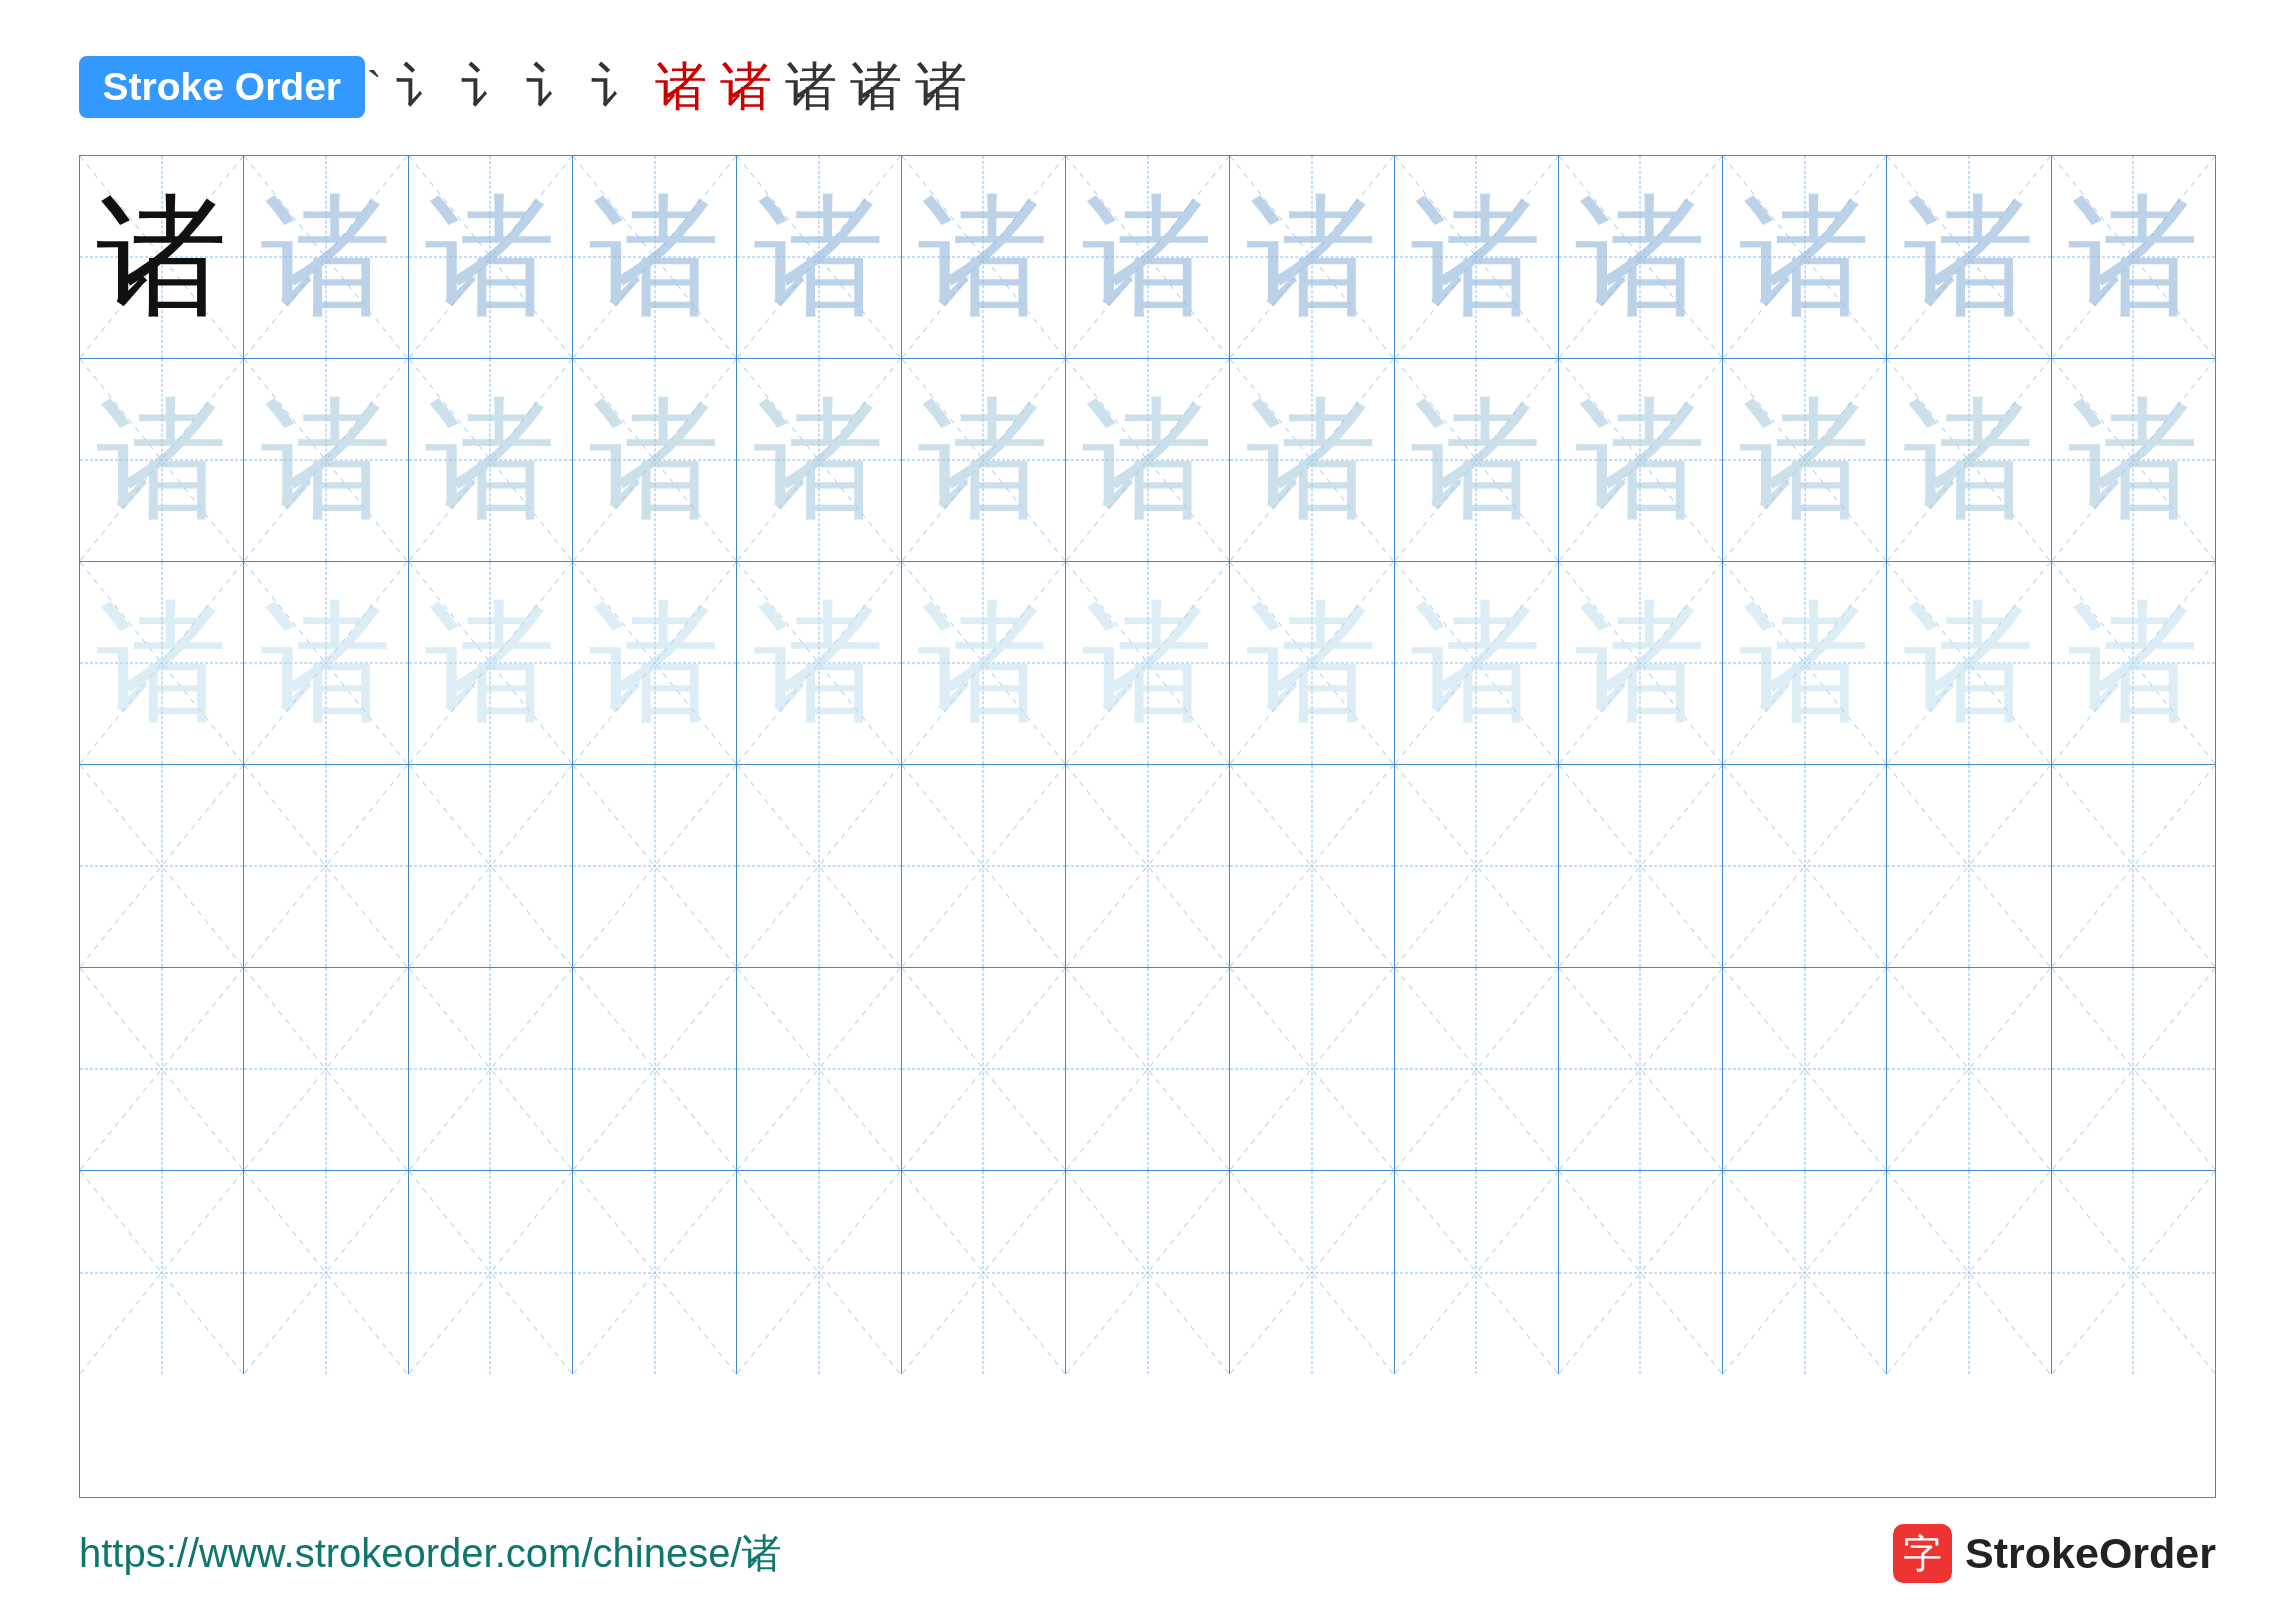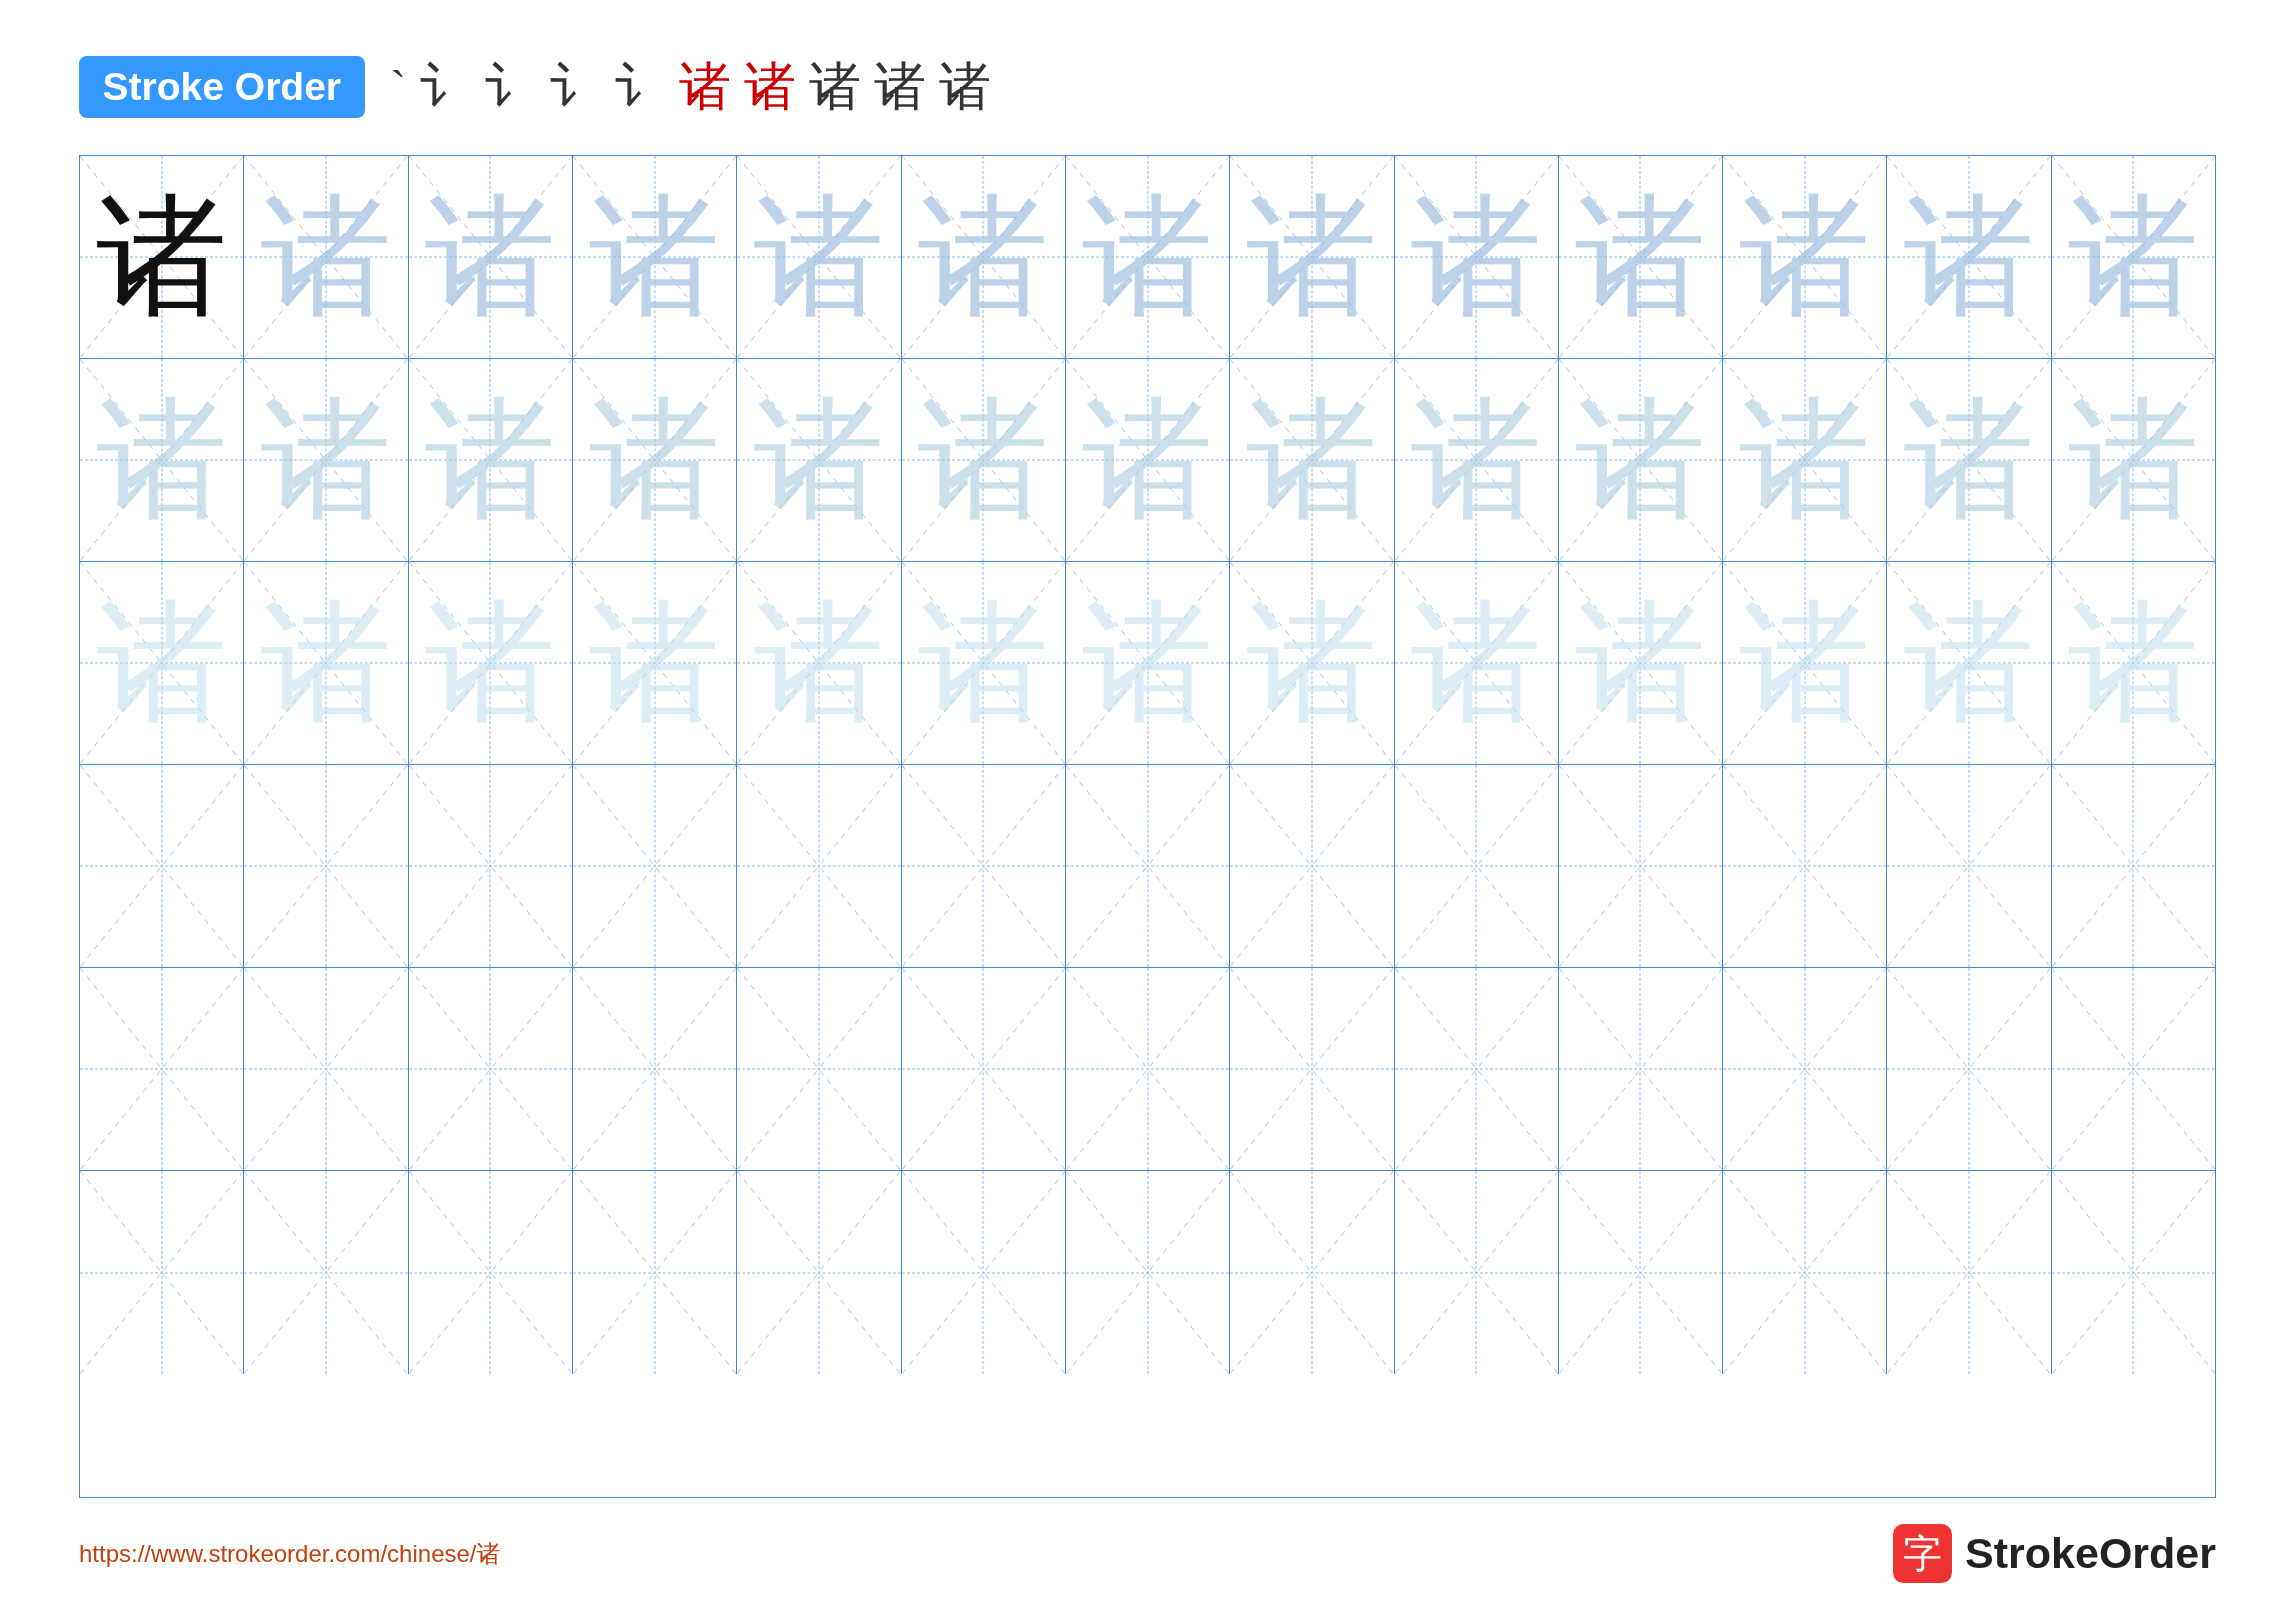--- a/index.html
+++ b/index.html
@@ -29,21 +29,21 @@
       margin-bottom: 33px;
       text-align: center;
       font-family: Arial, sans-serif;
     }
 
     .stroke-order-row {
       display: flex;
       align-items: center;
       width: 100%;
       margin-bottom: 33px;
-      gap: 26px;
+      gap: 2px;
     }
 
     .stroke-order-badge {
       background: #3399ff;
       color: #fff;
       font-size: 39px;
       font-weight: bold;
       padding: 9.2px 23.6px;
       border-radius: 7.9px;
       white-space: nowrap;
@@ -127,22 +127,22 @@
     
     .footer {
       width: 100%;
       display: flex;
       justify-content: space-between;
       align-items: center;
       padding-top: 26px;
     }
 
     .footer-url {
-      font-size: 24px;
-      color: #c2410c;
+      font-size: 40px;
+      color: #0f766e;
       font-family: Arial, sans-serif;
     }
 
     .footer-logo {
       display: flex;
       align-items: center;
       gap: 13px;
     }
 
     .footer-logo-icon {

